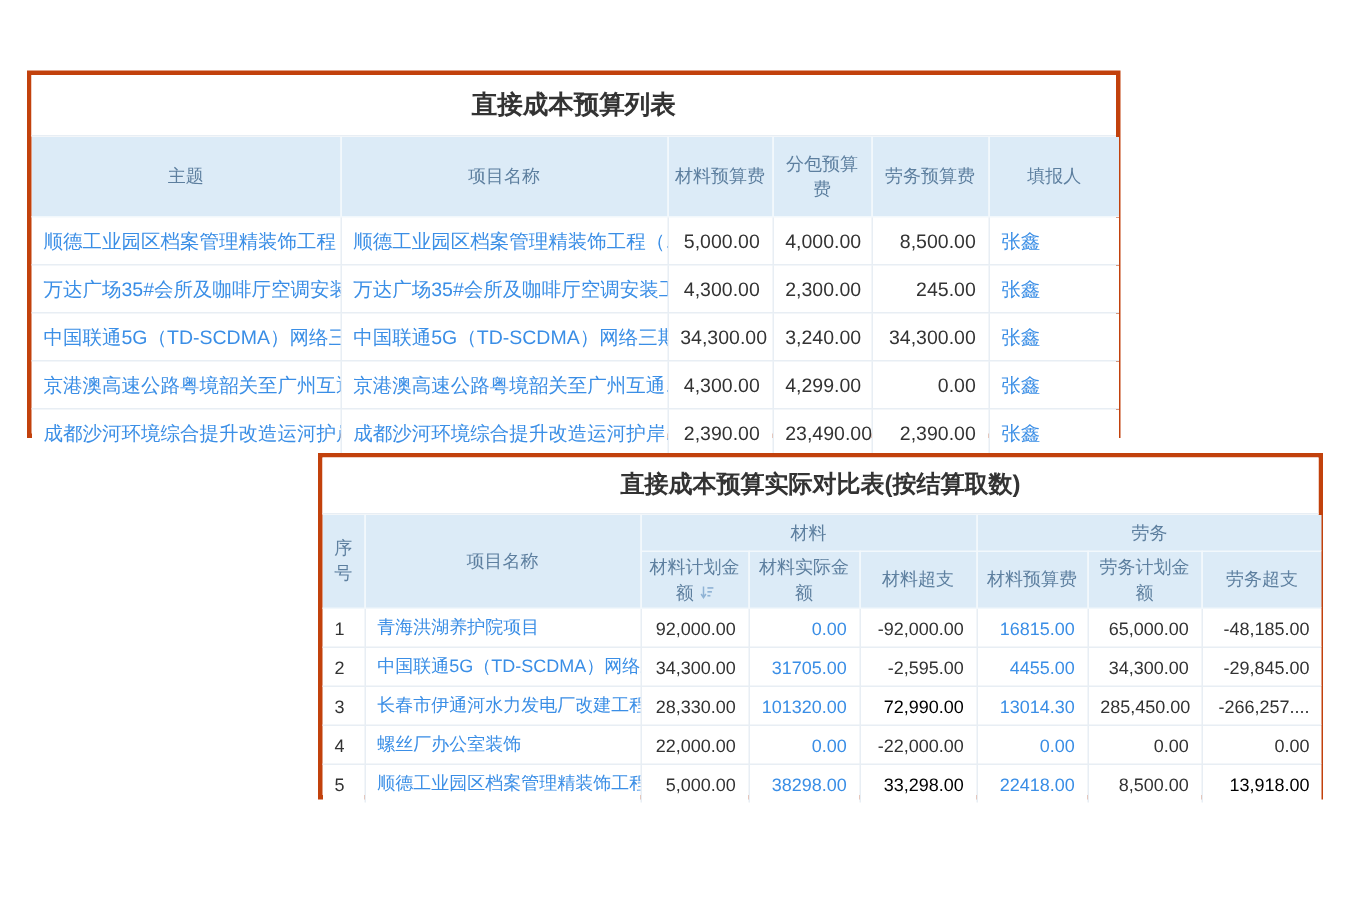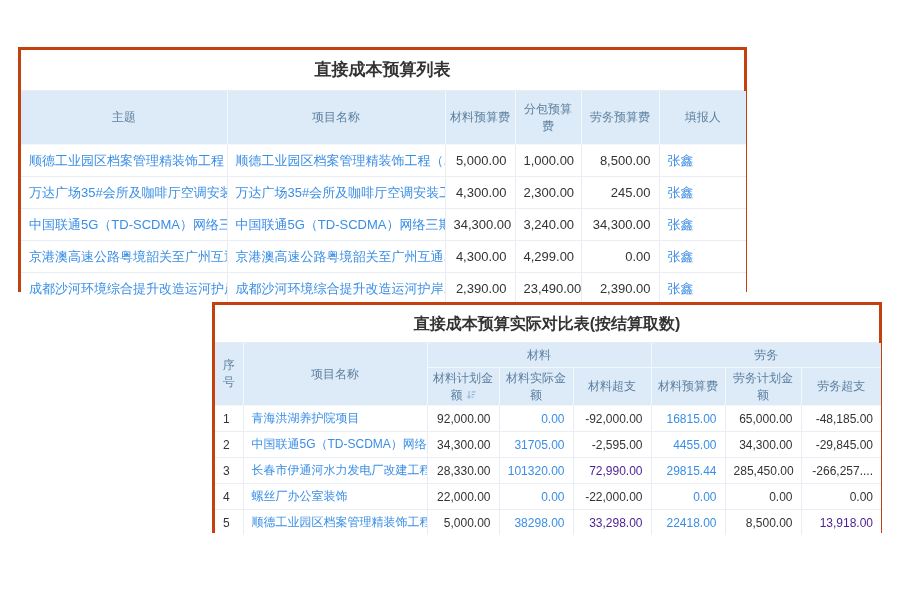--- a/index.html
+++ b/index.html
@@ -36,21 +36,21 @@
   
   #t2 th{font-size:12px;padding:0 2px;}
   #t2 .group-row th{height:24px;}
   #t2 .sub-row th{height:37px;}
   #t2 td{font-size:12px;height:25px;padding:0 8px;}
   .num{text-align:right;}
   .center{text-align:left;}
   .left{text-align:left;}
   .link{color:#3a8ee6;cursor:pointer;}
   .blue{color:#3a8ee6;}
-  .red{color:#4c1d95;}
+  .red{color:#000000;}
   .sort-ic{display:inline-block;vertical-align:-1px;margin-left:3px;cursor:pointer;}
 </style>
 </head>
 <body>
 
 <div class="panel" id="panel1">
   <div class="panel-title">直接成本预算列表</div>
   <table id="t1">
     <colgroup>
       <col style="width:206px">
@@ -68,21 +68,21 @@
         <th class="w-narrow">分包预算费</th>
         <th>劳务预算费</th>
         <th>填报人</th>
       </tr>
     </thead>
     <tbody>
       <tr>
         <td class="left"><span class="link">顺德工业园区档案管理精装饰工程（...</span></td>
         <td class="left"><span class="link">顺德工业园区档案管理精装饰工程（...</span></td>
         <td class="num">5,000.00</td>
-        <td class="num">1,000.00</td>
+        <td class="num">4,000.00</td>
         <td class="num">8,500.00</td>
         <td class="center"><span class="link">张鑫</span></td>
       </tr>
       <tr>
         <td class="left"><span class="link">万达广场35#会所及咖啡厅空调安装...</span></td>
         <td class="left"><span class="link">万达广场35#会所及咖啡厅空调安装工程</span></td>
         <td class="num">4,300.00</td>
         <td class="num">2,300.00</td>
         <td class="num">245.00</td>
         <td class="center"><span class="link">张鑫</span></td>
@@ -169,21 +169,21 @@
         <td class="num blue">4455.00</td>
         <td class="num">34,300.00</td>
         <td class="num">-29,845.00</td>
       </tr>
       <tr>
         <td class="center">3</td>
         <td class="left"><span class="link">长春市伊通河水力发电厂改建工程</span></td>
         <td class="num">28,330.00</td>
         <td class="num blue">101320.00</td>
         <td class="num red">72,990.00</td>
-        <td class="num blue">29815.44</td>
+        <td class="num blue">13014.30</td>
         <td class="num">285,450.00</td>
         <td class="num">-266,257....</td>
       </tr>
       <tr>
         <td class="center">4</td>
         <td class="left"><span class="link">螺丝厂办公室装饰</span></td>
         <td class="num">22,000.00</td>
         <td class="num blue">0.00</td>
         <td class="num">-22,000.00</td>
         <td class="num blue">0.00</td>

